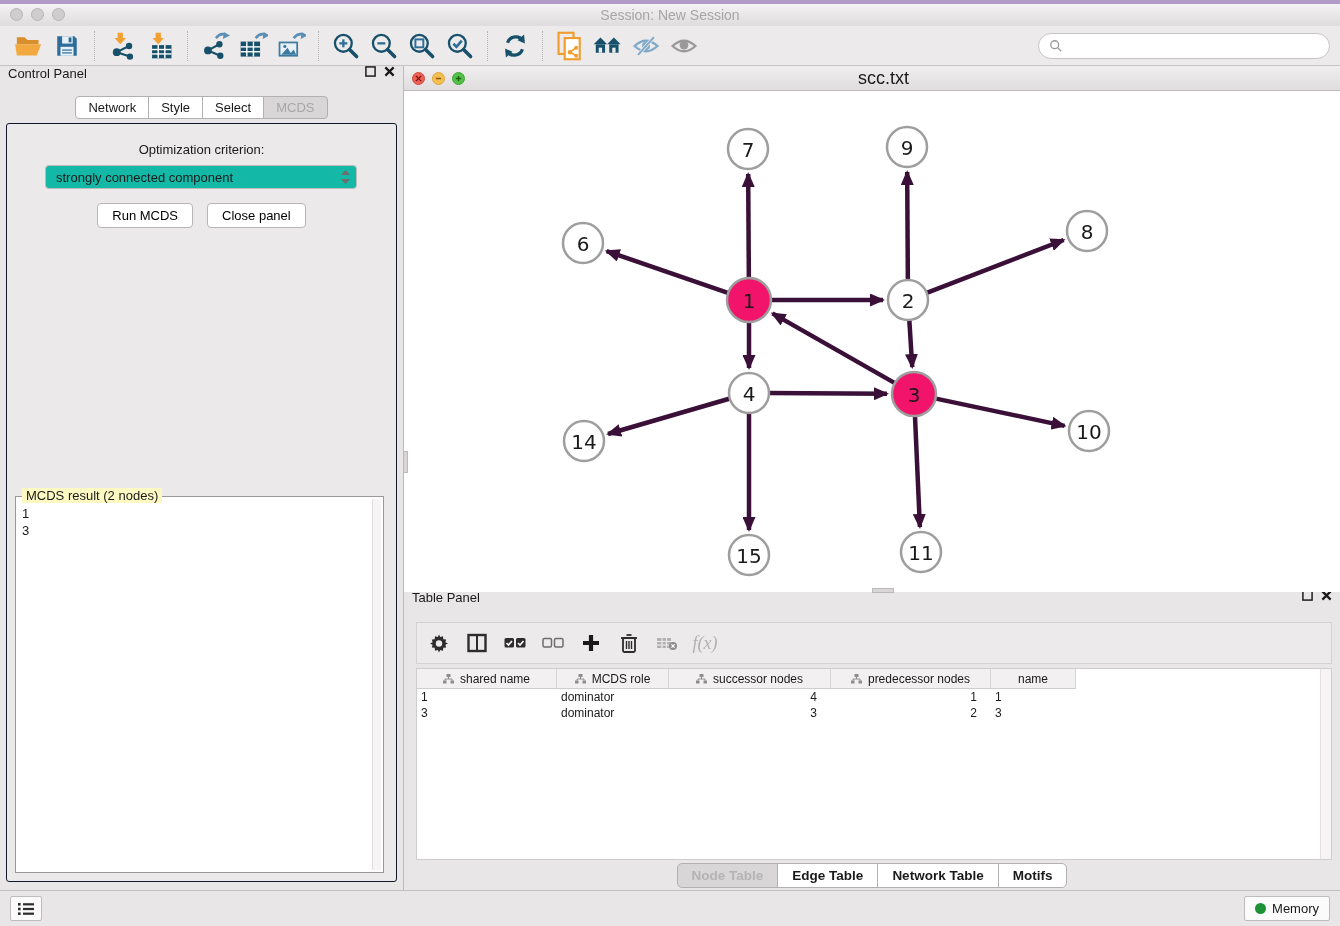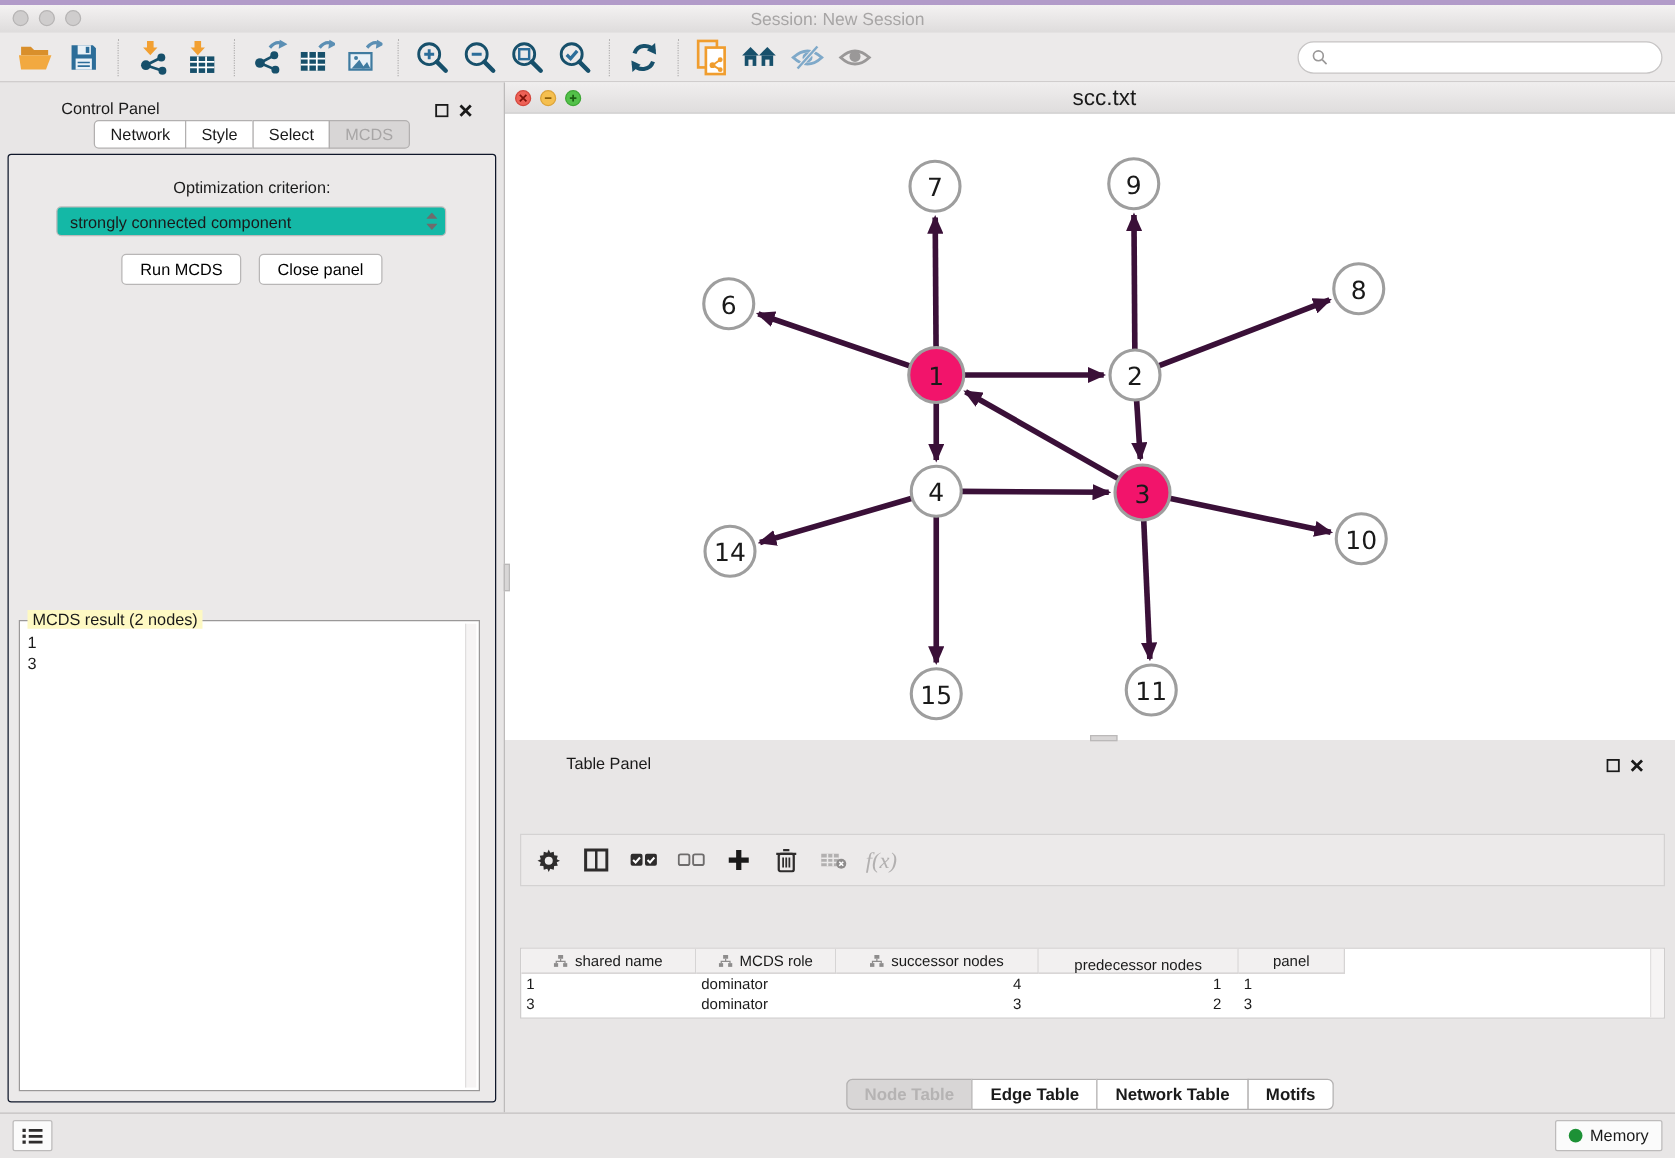--- a/index.html
+++ b/index.html
@@ -23,21 +23,21 @@
   .searchbox { margin-left:auto; width:292px; height:26px; background:#fff; border:1px solid #c6c4c4;
                border-radius:13px; display:flex; align-items:center; padding:0 10px; gap:6px; }
   .searchbox input { border:none; outline:none; flex:1; font-size:13px; background:transparent; }
 
   
   .main { flex:1; display:flex; min-height:0; }
 
   
   .cpanel { width:404px; flex:0 0 auto; background:#e8e6e6; border-right:1px solid #bdbbbb;
             display:flex; flex-direction:column; }
-  .panel-head { height:28px; display:flex; align-items:flex-end; padding:0 25px; flex:0 0 auto;margin-left:24px; }
+  .panel-head { height:28px; display:flex; align-items:flex-start; padding:0 8px; flex:0 0 auto; }
   .panel-head .ptitle { font-size:13px; color:#1a1a1a; }
   .panel-head .pbtns { margin-left:auto; display:flex; gap:8px; align-items:center; }
   .tabsrow { display:flex; justify-content:center; padding:2px 0 0 0; flex:0 0 auto; }
   .tab { border:1px solid #b2b0b0; background:#fff; padding:3px 12px; font-size:13px; margin-left:-1px; }
   .tab:first-child { border-radius:4px 0 0 4px; margin-left:0; }
   .tab:last-child { border-radius:0 4px 4px 0; }
   .tab.active { background:#d8d6d6; color:#a8a6a6; }
   .cbody { flex:1; margin:4px 6px 8px 6px; background:#ebe9e9; border:1px solid #0f172a;
            border-radius:3px; position:relative; }
   .opt-label { text-align:center; margin-top:18px; font-size:13px; }
@@ -63,21 +63,21 @@
   .tl svg { display:block; }
   .tl.red { background:#ee6156; border:1px solid #d3473d; }
   .tl.yellow { background:#f5bf4f; border:1px solid #dca338; }
   .tl.green { background:#53c149; border:1px solid #3ea635; }
   .net-title { font-size:18px; color:#1a1a1a;margin-left:23px; }
   .net-canvas { flex:1; position:relative; background:#fff; }
   .splitter-h { position:absolute; left:-1px; top:385px; width:5px; height:22px; background:#d8d6d6; border:1px solid #bbb9b9; }
   .splitter-b { position:absolute; left:50%; bottom:-4px; width:22px; height:5px; background:#d8d6d6; border:1px solid #bbb9b9; }
 
   
-  .tpanel { flex:1; background:#e8e6e6; display:flex; flex-direction:column; min-height:0;gap:45px; }
+  .tpanel { flex:1; background:#e8e6e6; display:flex; flex-direction:column; min-height:0; }
   .ttoolbar { height:42px; margin:4px 8px 0 12px; background:#eceaea; border:1px solid #d4d2d2;
               display:flex; align-items:center; gap:14px; padding:0 10px; flex:0 0 auto; }
   .ticon { display:flex; align-items:center; justify-content:center; width:24px; height:24px; }
   .fx { font-family:"Liberation Serif", serif; font-style:italic; font-size:18px; color:#b2b0b0; }
   .tablewrap { flex:1; margin:4px 8px 0 12px; background:#fff; border:1px solid #cfcdcd;
                position:relative; overflow:hidden; display:flex; flex-direction:column; }
   .thead { display:flex; height:20px; flex:0 0 auto; font-size:12px; }
   .th { background:#f2f0f0; border-right:1px solid #d6d4d4; border-bottom:1px solid #cfcdcd;
         display:flex; align-items:center; justify-content:center; gap:6px; }
   .th .htxt { color:#1a1a1a; }
@@ -496,31 +496,31 @@
               </div>
               <div class="th" style="width: 162px;">
                 <svg width="11" height="10" viewBox="0 0 11 10">
                   <rect x="3.5" y="0" width="4" height="3" fill="#8e8c8c"></rect>
                   <rect x="0" y="6.5" width="3.5" height="3" fill="#8e8c8c"></rect>
                   <rect x="7.5" y="6.5" width="3.5" height="3" fill="#8e8c8c"></rect>
                   <path d="M5.5 3 V5 M2 6.5 V5 H9 V6.5" stroke="#8e8c8c" stroke-width="1" fill="none"></path>
                 </svg>
                 <span class="htxt">successor nodes</span>
               </div>
-              <div class="th" style="width: 160px; flex-direction: column;">
+              <div class="th" style="width: 160px;">
                 <svg width="11" height="10" viewBox="0 0 11 10">
                   <rect x="3.5" y="0" width="4" height="3" fill="#8e8c8c"></rect>
                   <rect x="0" y="6.5" width="3.5" height="3" fill="#8e8c8c"></rect>
                   <rect x="7.5" y="6.5" width="3.5" height="3" fill="#8e8c8c"></rect>
                   <path d="M5.5 3 V5 M2 6.5 V5 H9 V6.5" stroke="#8e8c8c" stroke-width="1" fill="none"></path>
                 </svg>
                 <span class="htxt">predecessor nodes</span>
               </div>
               <div class="th" style="width: 85px;">
-                <span class="htxt">panel</span>
+                <span class="htxt">name</span>
               </div>
             </div>
           <div id="table-body">
               <div class="trow">
                 <div class="td" style="width: 140px; text-align: left;">1</div>
                 <div class="td" style="width: 112px; text-align: left;">dominator</div>
                 <div class="td" style="width: 162px; text-align: right; padding-right: 14px;">4</div>
                 <div class="td" style="width: 160px; text-align: right; padding-right: 14px;">1</div>
                 <div class="td" style="width: 85px; text-align: left;">1</div>
               </div>

